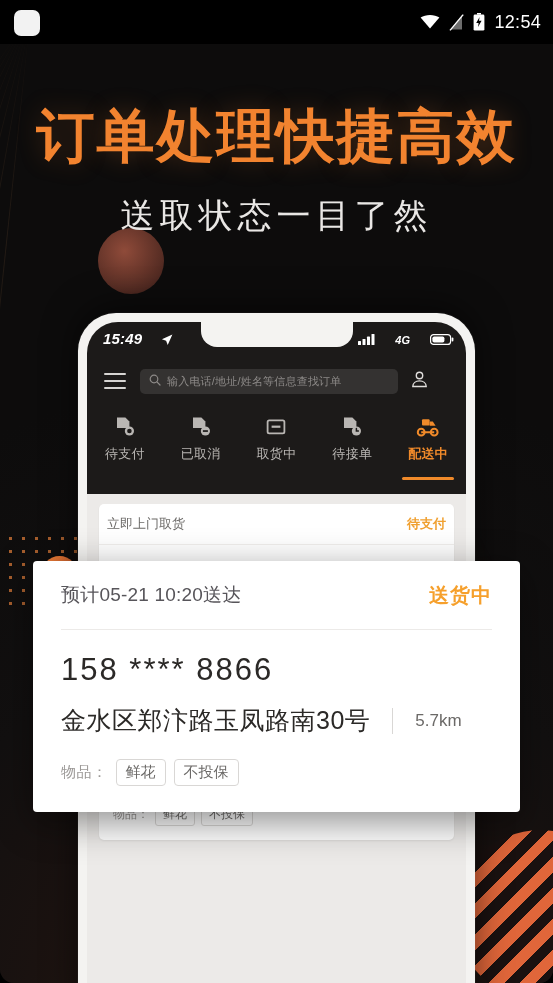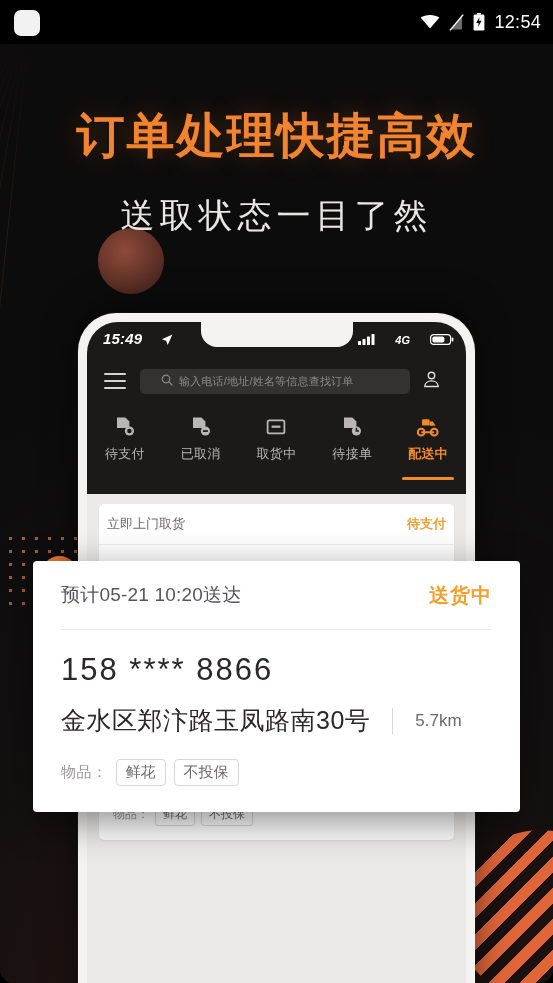--- a/index.html
+++ b/index.html
@@ -42,21 +42,21 @@
   .dot-orb{position:absolute;left:41px;top:512px;width:37px;height:37px;border-radius:50%;
         background:linear-gradient(150deg,#f98a3c 0%,#ef6a33 55%,#e2562c 100%);}
   .circ-sub{position:absolute;left:98px;top:184px;width:66px;height:66px;border-radius:50%;
         background:radial-gradient(circle at 40% 35%, rgba(150,78,60,.95), rgba(95,48,38,.85) 70%, rgba(70,36,30,.7));}
   
   .stripe-circ{position:absolute;left:455px;top:786px;width:170px;height:170px;border-radius:50%;overflow:hidden;
         background:repeating-linear-gradient(135deg,#e0663a 0 11px,#1a1110 11px 22px);}
 
   
   .headline{position:absolute;left:0;top:104px;width:553px;text-align:center;
-        font-size:48px;line-height:64px;font-weight:bold;color:#f2832f;letter-spacing:2px;
+        font-size:58px;line-height:64px;font-weight:bold;color:#f2832f;letter-spacing:2px;
         text-shadow:0 0 24px rgba(242,131,47,.25);}
   .subline{position:absolute;left:0;top:192px;width:553px;text-align:center;
         font-size:34px;line-height:46px;color:#e9e7e5;letter-spacing:5px;}
 
   
   .phone{position:absolute;left:78px;top:313px;width:397px;height:700px;
         background:#f4f3f1;border-radius:38px 38px 0 0;
         box-shadow:0 -6px 34px rgba(0,0,0,.55), 0 0 0 1px rgba(255,255,255,.05);
         overflow:hidden;}
   .phone-inner{position:absolute;left:9px;top:9px;width:379px;height:691px;
@@ -67,21 +67,21 @@
   .app-top{position:absolute;left:0;top:0;width:379px;height:172px;background:#1c1a19;}
   .ios-sb{position:absolute;left:0;top:0;width:379px;height:34px;font-style:italic;}
   .ios-time{position:absolute;left:16px;top:8px;color:#fff;font-size:15px;font-weight:bold;letter-spacing:.2px;}
   .ios-loc{position:absolute;left:74px;top:10px;}
   .ios-right{position:absolute;right:12px;top:9px;display:flex;align-items:center;gap:20px;}
   .ios-4g{color:#fff;font-size:11px;font-weight:bold;}
 
   .app-header{position:absolute;left:0;top:38px;width:379px;height:42px;display:flex;align-items:center;}
   .burger{margin-left:17px;width:22px;height:16px;display:flex;flex-direction:column;justify-content:space-between;}
   .burger i{display:block;height:2.4px;background:#d6d4d2;border-radius:2px;}
-  .searchbox{margin-left:14px;width:258px;height:25px;border-radius:5px;background:#343231;display:flex;align-items:center;padding-left:12px;}
+  .searchbox{margin-left:14px;width:258px;height:25px;border-radius:5px;background:#343231;display:flex;align-items:center;}
   .s-mag{margin-left:9px;}
   .s-ph{margin-left:6px;color:#8d8a88;font-size:11px;letter-spacing:.2px;white-space:nowrap;}
   .usr-ico{margin-left:12px;}
 
   .tabs{position:absolute;left:0;top:88px;width:379px;height:66px;display:flex;}
   .tab{flex:1;display:flex;flex-direction:column;align-items:center;justify-content:flex-start;padding-top:6px;position:relative;}
   .tab-label{margin-top:7px;font-size:13px;color:#b9b6b3;letter-spacing:.3px;}
   .tab.active .tab-label{color:#f08a2a;font-weight:bold;}
   .tab-underline{position:absolute;bottom:-4px;left:50%;transform:translateX(-50%);width:52px;height:3px;background:#f08a2a;border-radius:2px;display:none;}
   .tab.active .tab-underline{display:block;}

